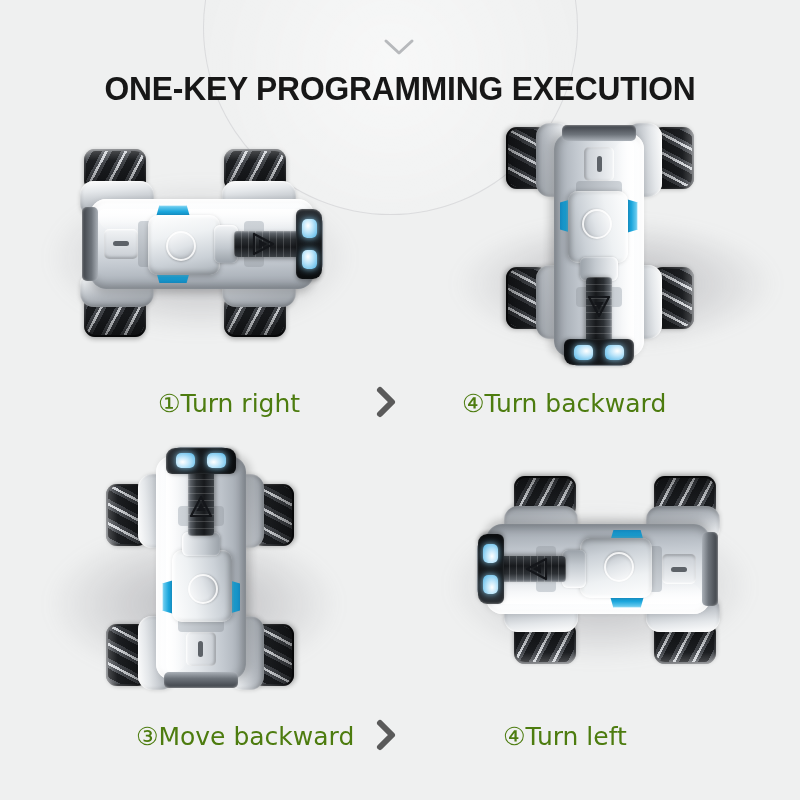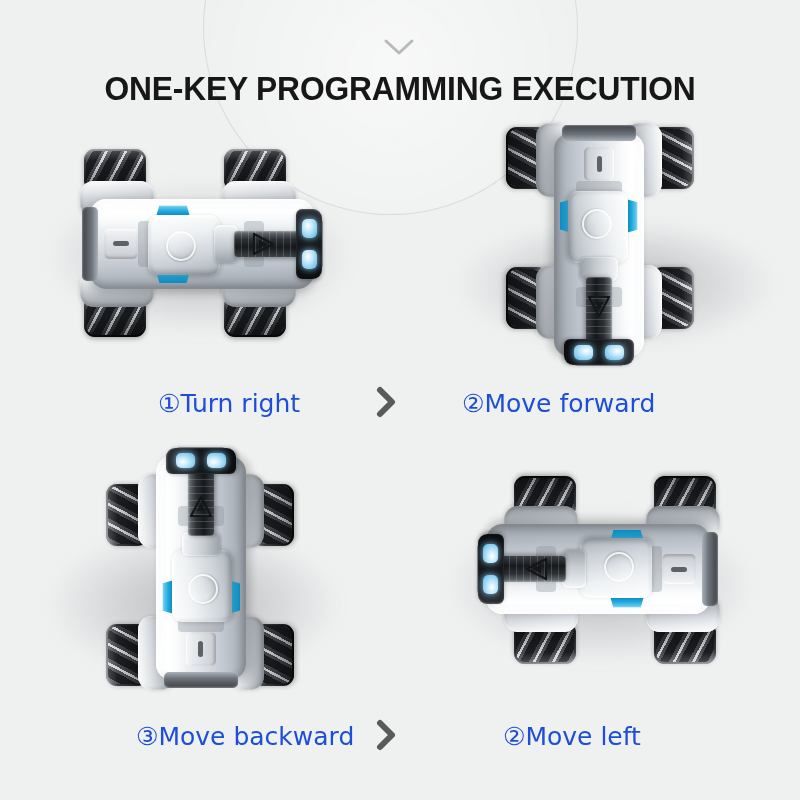--- a/index.html
+++ b/index.html
@@ -200,21 +200,21 @@
     position:absolute; left:240px; top:74px; width:9px; height:54px;
     border-radius:3px 7px 7px 3px;
     background:linear-gradient(90deg,#c9ced4,#8e959c);
   }
 
   
   .caption{
     position:absolute;
     font-family:"DejaVu Sans", sans-serif;
     font-size:25px;
-    color:#1d4ed8;
+    color:#4d7c0f;
     white-space:nowrap;
   }
   #cap-1{ left:158px; top:389px; }
   #cap-2{ left:462px; top:389px; }
   #cap-3{ left:136px; top:722px; }
   #cap-4{ left:503px; top:722px; }
 
   .sep{ position:absolute; width:26px; height:34px; }
   #sep-top{ left:373px; top:385px; }
   #sep-bot{ left:373px; top:718px; }
@@ -394,23 +394,23 @@
         <div class="led-panel">
           <div class="led a"></div>
           <div class="led b"></div>
         </div>
       </div>
     </div>
   </div>
 </div>
 
 <div class="caption" id="cap-1">①Turn right</div>
-<div class="caption" id="cap-2">②Move forward</div>
+<div class="caption" id="cap-2">④Turn backward</div>
 <div class="caption" id="cap-3">③Move backward</div>
-<div class="caption" id="cap-4">②Move left</div>
+<div class="caption" id="cap-4">④Turn left</div>
 
 <div class="sep" id="sep-top">
   <svg viewBox="0 0 26 34" width="26" height="34">
     <path d="M7 5 L19 17 L7 29" fill="none" stroke="#5a5a5a" stroke-width="6" stroke-linecap="round" stroke-linejoin="round"></path>
   </svg>
 </div>
 <div class="sep" id="sep-bot">
   <svg viewBox="0 0 26 34" width="26" height="34">
     <path d="M7 5 L19 17 L7 29" fill="none" stroke="#5a5a5a" stroke-width="6" stroke-linecap="round" stroke-linejoin="round"></path>
   </svg>

